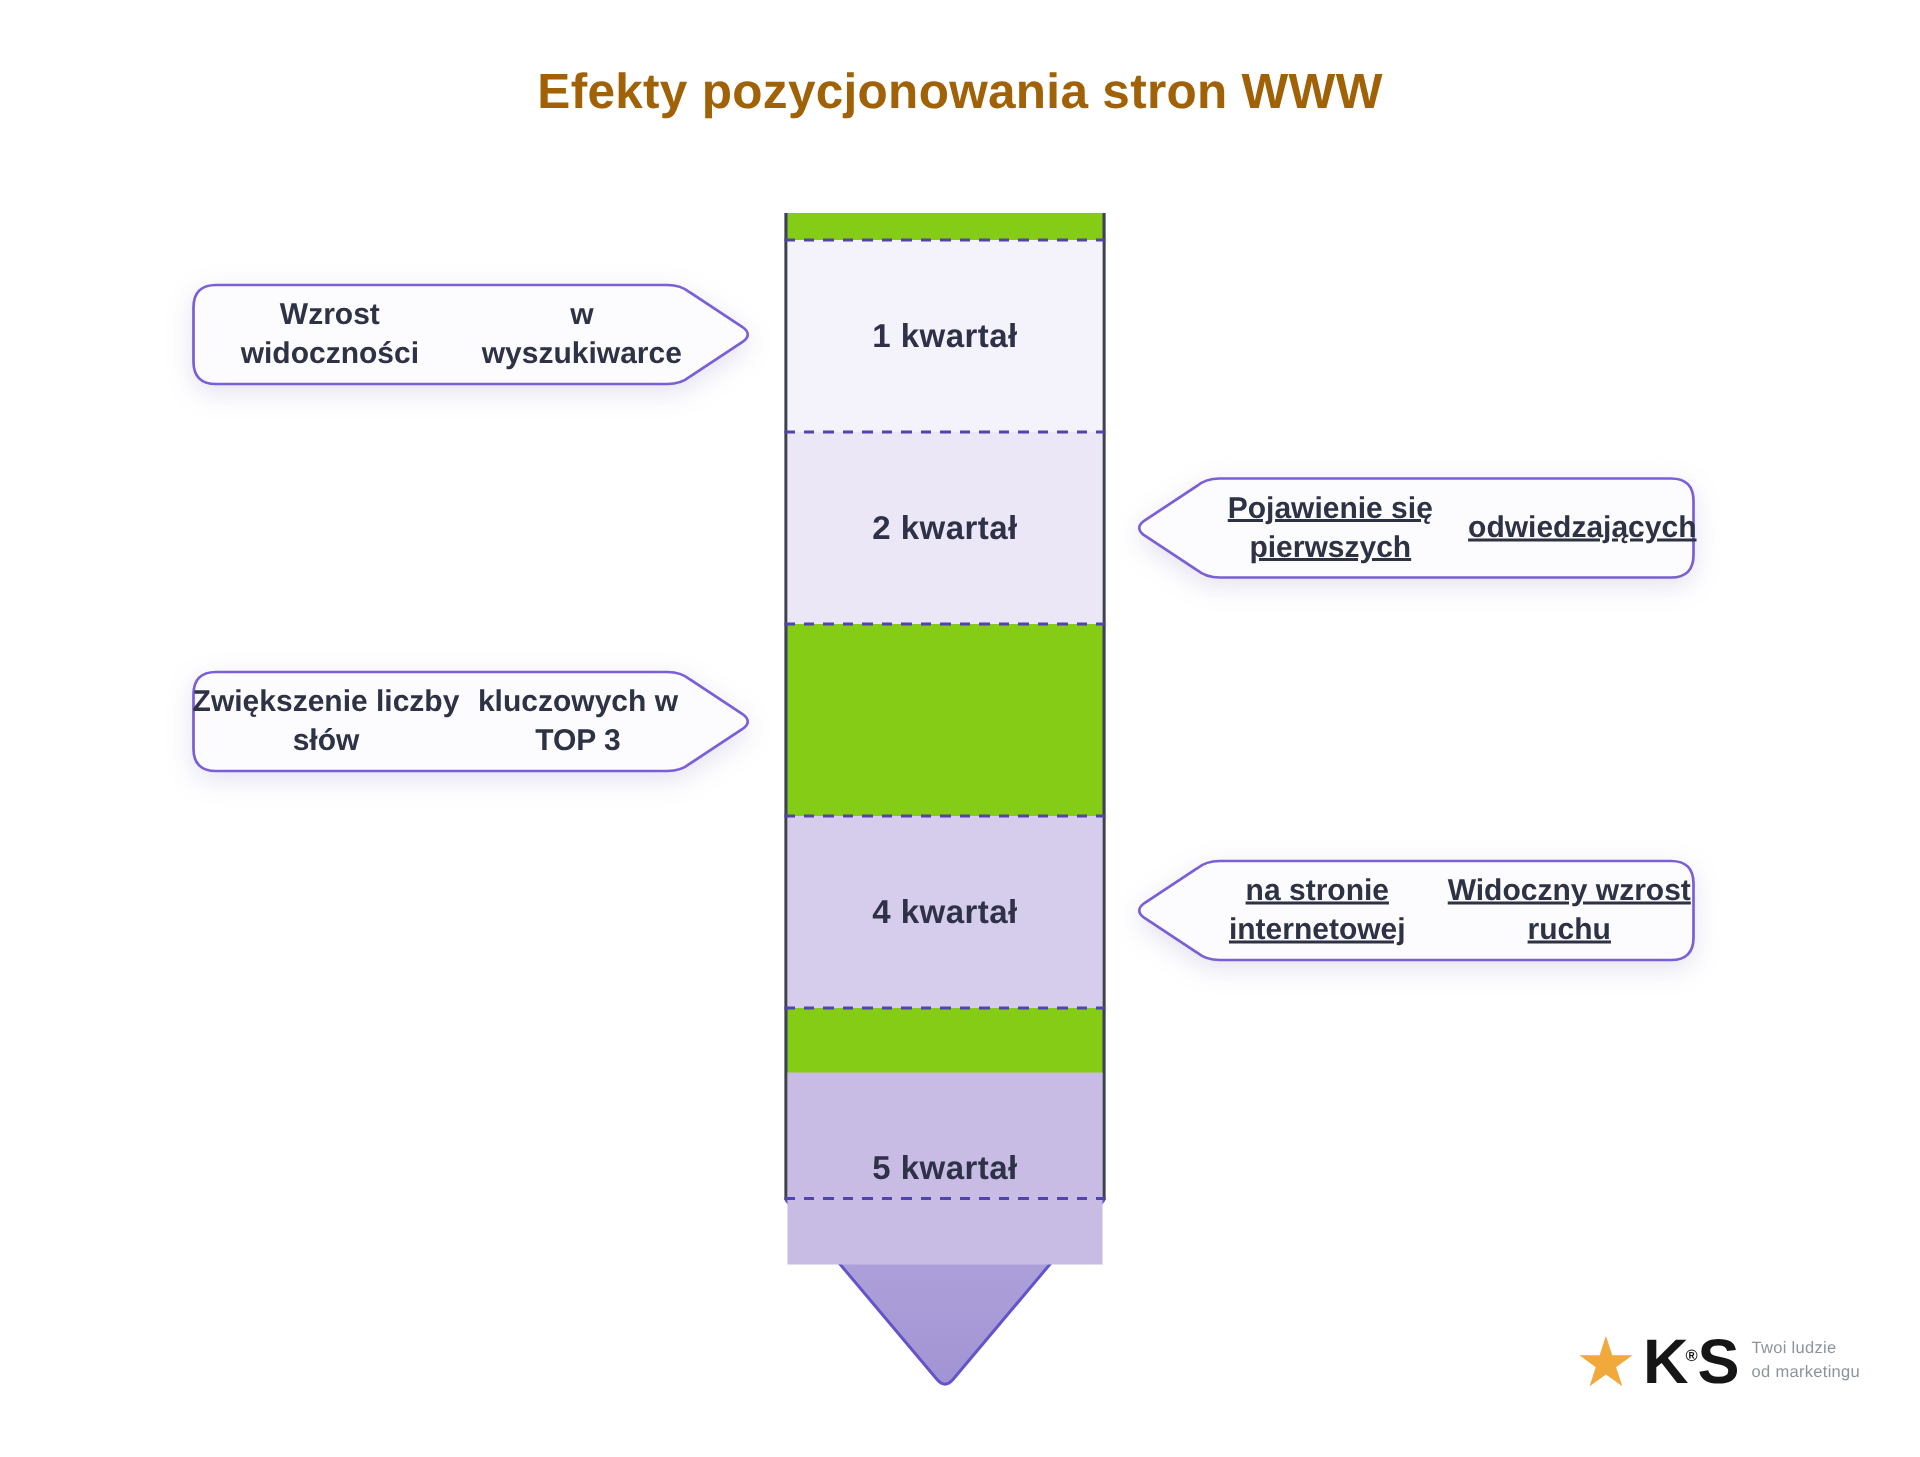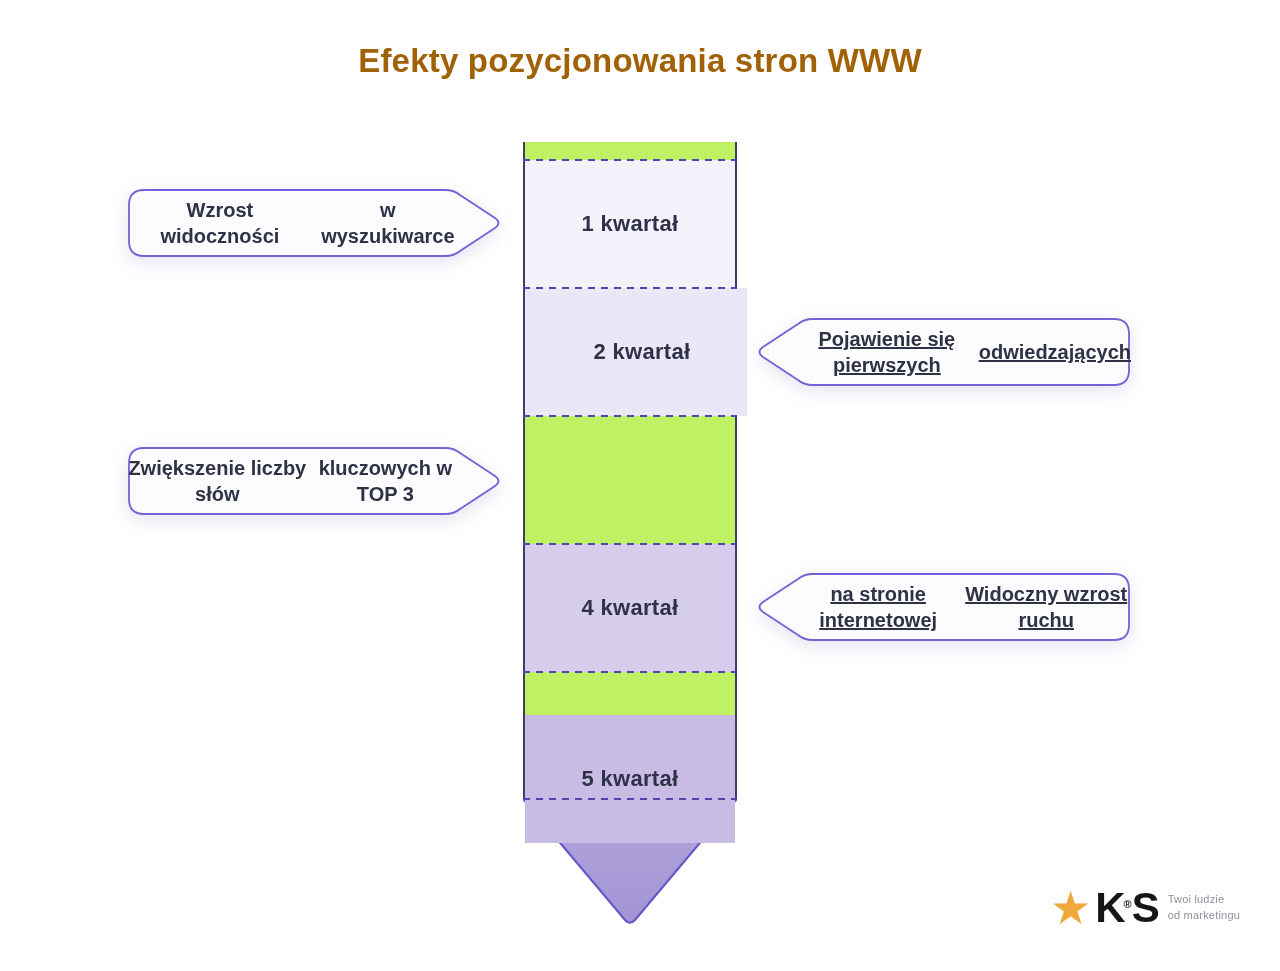--- a/index.html
+++ b/index.html
@@ -9,30 +9,30 @@
   }
   .title {
     position:absolute; left:0; right:0; top:42px; text-align:center;
     font-size:33px; font-weight:800; color:#a16207; letter-spacing:0.2px;
   }
 
   
   .arrowhead { position:absolute; left:523px; top:799px; width:214px; height:130px; z-index:0; }
   .column {
     position:absolute; left:523px; top:142px; width:214px; height:658px;
-    box-sizing:border-box; background:#bef264; z-index:1;
+    box-sizing:border-box; background:#84cc16; z-index:1;
     border-left:2px solid #423a69; border-right:2px solid #423a69;
   }
   .seg {
     position:absolute; left:0; width:210px; height:128px;
     display:flex; align-items:center; justify-content:center;
     font-size:22px; font-weight:600; color:#2f3148; letter-spacing:0.3px;
   }
   .seg.s1 { top:18px;  background:#f4f2fb; }
-  .seg.s2 { top:146px; background:#ebe7f7;padding-left:12px; }
+  .seg.s2 { top:146px; background:#ebe7f7; }
   .seg.s3 { top:274px; background:#e2dbf3; }
   .seg.s4 { top:402px; background:#d6cdec; }
   .seg.s5 { top:530px; background:#c8bce4;margin-top:43px; }
   .dash {
     position:absolute; left:-2px; right:-2px; height:2px; z-index:2;
     background:repeating-linear-gradient(90deg,#5243ae 0 7px, transparent 7px 13px);
   }
   .dash.d0 { top:17px; }  .dash.d1 { top:145px; } .dash.d2 { top:273px; }
   .dash.d3 { top:401px; } .dash.d4 { top:529px; } .dash.d5 { top:656px; }
 

